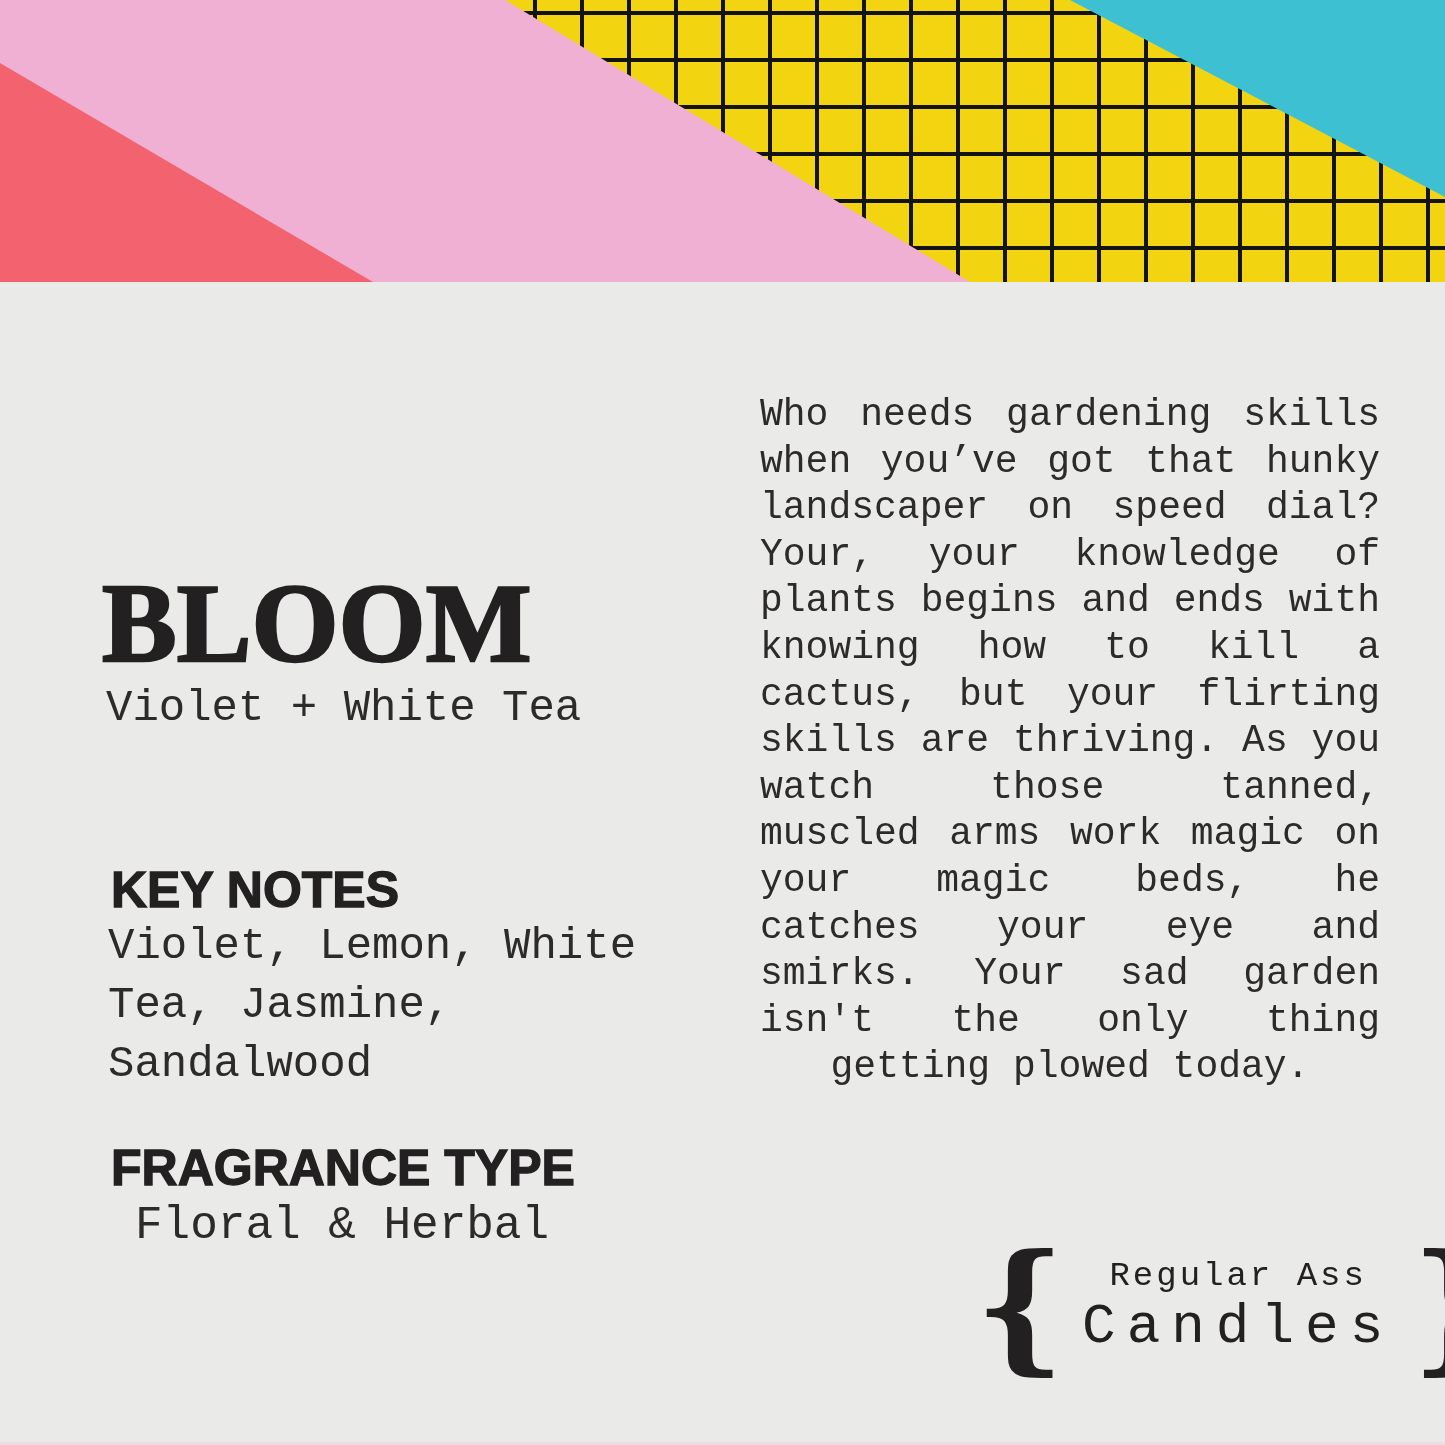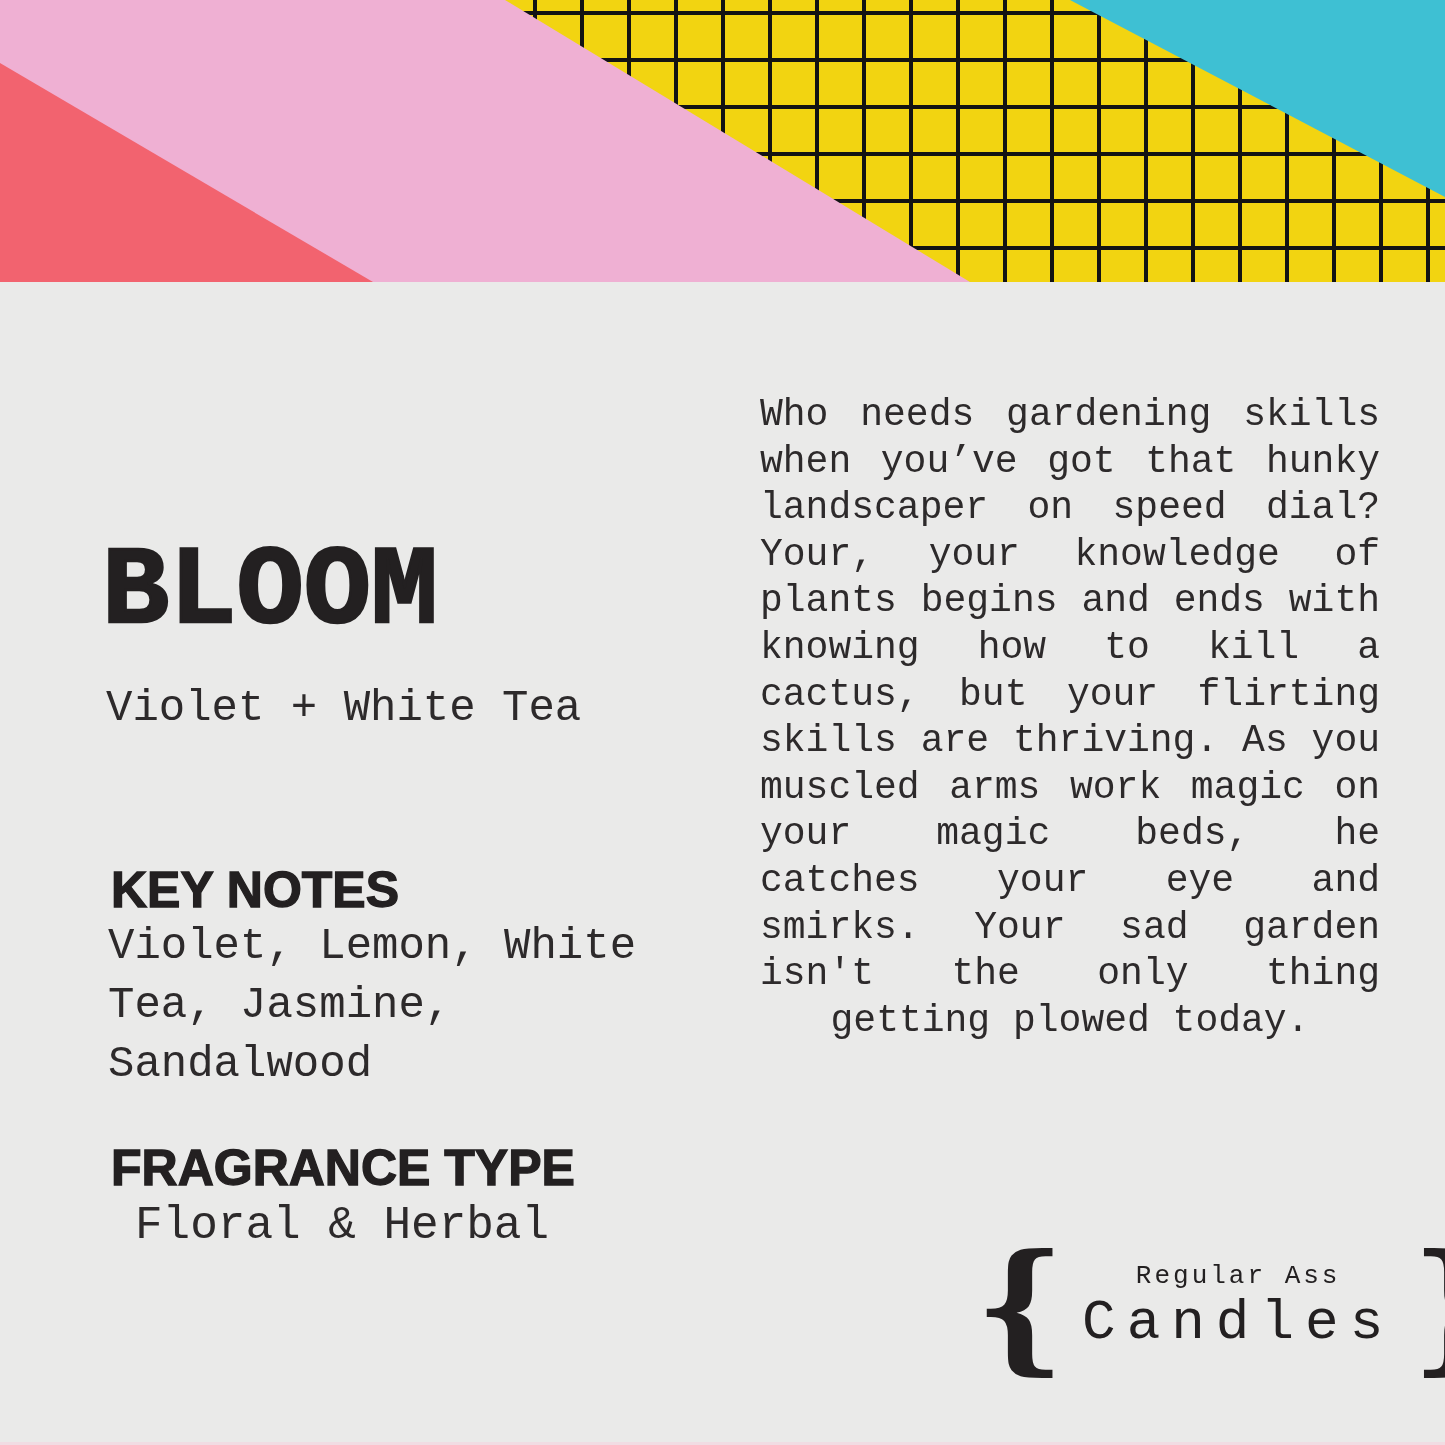--- a/index.html
+++ b/index.html
@@ -22,22 +22,22 @@
       linear-gradient(to bottom, var(--grid-line,#131313) 4px, transparent 4px);
     background-size:47px 47px;
     background-position:16px 11px;
   }
   .pink-band    { background:var(--pink,#efb0d3); clip-path:polygon(0 0, 505px 0, 970px 282px, 0 282px); }
   .red-triangle { background:var(--red,#f2636f);  clip-path:polygon(0 63px, 373px 282px, 0 282px); }
   .teal-triangle{ background:var(--teal,#3ec0d3); clip-path:polygon(1070px 0, 1445px 0, 1445px 197px); }
 
   
   .product-name {
-    position:absolute; left:102px; top:462px;
-    font-family:Liberation Mono, monospace; font-weight:bold;
+    position:absolute; left:102px; top:492px;
+    font-family:Liberation Serif, serif; font-weight:bold;
     font-size:112px; line-height:1; letter-spacing:0;
     color:var(--text-heading,#232021);
     -webkit-text-stroke:2.5px currentColor;
   }
   .scent-summary {
     position:absolute; left:106px; top:686px;
     font-size:44px; line-height:1;
     color:var(--text-body,#2d2a2b);
   }
   .section-heading {
@@ -77,21 +77,21 @@
   .brand-logo {
     position:absolute; left:975px; top:1238px; height:137px;
     display:flex; align-items:center; gap:17px;
     color:var(--text-heading,#232021);
   }
   .brace {
     font-family:"DejaVu Serif",serif; font-weight:bold;
     font-size:140px; line-height:137px;
   }
   .brand-text { display:flex; flex-direction:column; align-items:center; }
-  .brand-line1 { font-size:26px; letter-spacing:3px;  line-height:1; margin-bottom:6px;text-align:right; }
+  .brand-line1 { font-size:34px; letter-spacing:3px;  line-height:1; margin-bottom:6px;text-align:right; }
   .brand-line2 { font-size:56px; letter-spacing:11px; line-height:1; }
 
   
   .bottom-strip {
     position:absolute; left:0; bottom:0; width:100%; height:3px;
     background:var(--bottom-strip,#f1dce3);
   }
 </style>
 </head>
 <body>
@@ -119,20 +119,21 @@
 
   <div class="description">
     <div class="pline">Who needs gardening skills</div>
     <div class="pline">when you’ve got that hunky</div>
     <div class="pline">landscaper on speed dial?</div>
     <div class="pline">Your, your knowledge of</div>
     <div class="pline">plants begins and ends with</div>
     <div class="pline">knowing how to kill a</div>
     <div class="pline">cactus, but your flirting</div>
     <div class="pline">skills are thriving. As you</div>
+    <div class="pline">watch those tanned,</div>
     <div class="pline">muscled arms work magic on</div>
     <div class="pline">your magic beds, he</div>
     <div class="pline">catches your eye and</div>
     <div class="pline">smirks. Your sad garden</div>
     <div class="pline">isn't the only thing</div>
     <div class="pline last">getting plowed today.</div>
   </div>
 
   <div class="brand-logo">
     <span class="brace">{</span>

